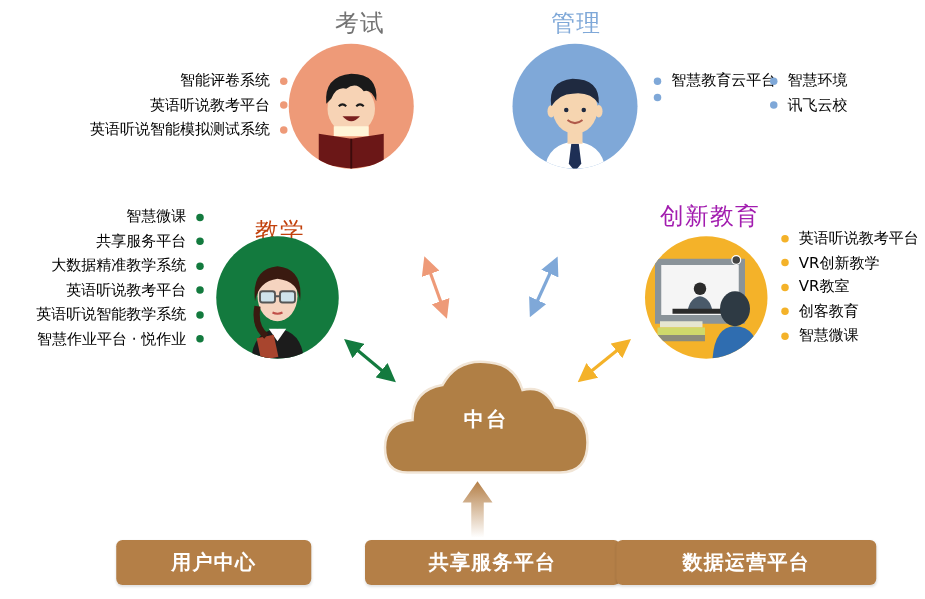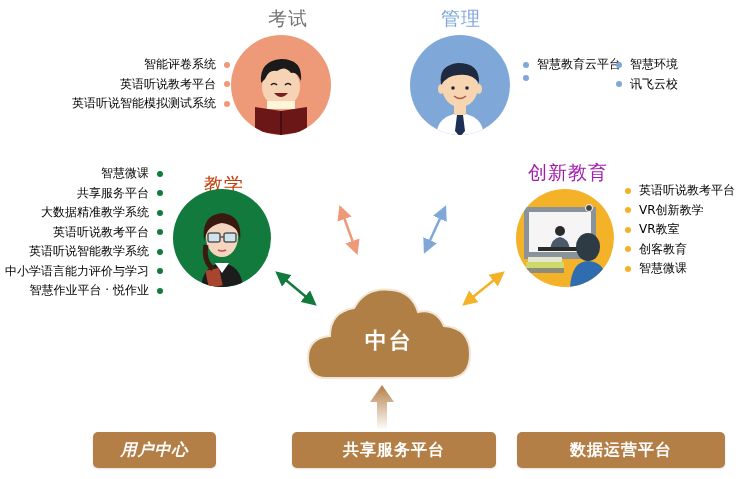--- a/index.html
+++ b/index.html
@@ -8,21 +8,21 @@
   .abs { position:absolute; }
   .cat-title { position:absolute; font-size:19px; letter-spacing:1px; }
   .circle { position:absolute; border-radius:50%; overflow:hidden; }
   .list { position:absolute; font-size:12px; color:#000000; line-height:19.5px; }
   .list .item { display:flex; align-items:center; white-space:nowrap; }
   .list.right-aligned .item { justify-content:flex-end; }
   .dot { width:6px; height:6px; border-radius:50%; display:inline-block; flex:none; }
   .list.right-aligned .dot { margin-left:8px; }
   .list.left-aligned .dot { margin-right:8px; }
   .cloud-label { position:absolute; left:0; right:0; top:44px; text-align:center;
-                 color:#fff; font-size:22px; font-weight:bold; letter-spacing:2px; }
+                 color:#fff; font-size:16px; font-weight:bold; letter-spacing:2px; }
   .bottom-btn { position:absolute; top:432px; height:36px; border-radius:5px;
                 background:#b47f47; color:#fff; font-weight:bold; font-size:16px;
                 display:flex; align-items:center; justify-content:center; letter-spacing:1px;
                 box-shadow:0 1px 2px rgba(0,0,0,0.12); }
 </style>
 </head>
 <body>
 
 <div class="cat-title" style="left:268px; top:6px; color:#737373;">考试</div>
 <div class="circle" style="left:231px; top:35px; width:100px; height:100px; background:#ee9a78;">
@@ -114,24 +114,20 @@
   <div class="item">
       <span>大数据精准教学系统</span>
       <span class="dot" style="background:#137a3e;"></span>
     </div>
   <div class="item">
       <span>英语听说教考平台</span>
       <span class="dot" style="background:#137a3e;"></span>
     </div>
   <div class="item">
       <span>英语听说智能教学系统</span>
-      <span class="dot" style="background:#137a3e;"></span>
-    </div>
-  <div class="item">
-      <span>中小学语言能力评价与学习</span>
       <span class="dot" style="background:#137a3e;"></span>
     </div>
   <div class="item">
       <span>智慧作业平台 · 悦作业</span>
       <span class="dot" style="background:#137a3e;"></span>
     </div>
 </div>
 
 <div class="cat-title" style="left:528px; top:160px; color:#a21caf;">创新教育</div>
 <div class="circle" style="left:516px; top:189px; width:98px; height:98px; background:#f4b229;">
@@ -198,15 +194,15 @@
   <path d="M382 385 L394 402 L387 402 L387 430 L377 430 L377 402 L370 402 Z" fill="url(#upGrad)"></path>
 </svg>
 
 <div class="abs" style="left:306px; top:282px; width:166px; height:100px;">
   <svg width="166" height="100" viewBox="0 0 166 100" style="position:absolute; left:0; top:0;">
     <path d="M20 96 Q2 96 2 76 Q2 56 24 54 Q24 30 48 26 Q60 4 86 8 Q106 10 112 30 Q130 26 138 44 Q164 46 164 72 Q164 96 142 96 Z" fill="#b07f45" stroke="#f1e5d6" stroke-width="2"></path>
   </svg>
   <div class="cloud-label">中台</div>
 </div>
 
-<div class="bottom-btn" style="left:93px; width:123px;font-style:italic;">用户中心</div>
+<div class="bottom-btn" style="left:93px; width:156px;">用户中心</div>
 <div class="bottom-btn" style="left:292px; width:204px;">共享服务平台</div>
-<div class="bottom-btn" style="left:517px; width:208px;">数据运营平台</div>
+<div class="bottom-btn" style="left:493px; width:208px;">数据运营平台</div>
 
 </body></html>

